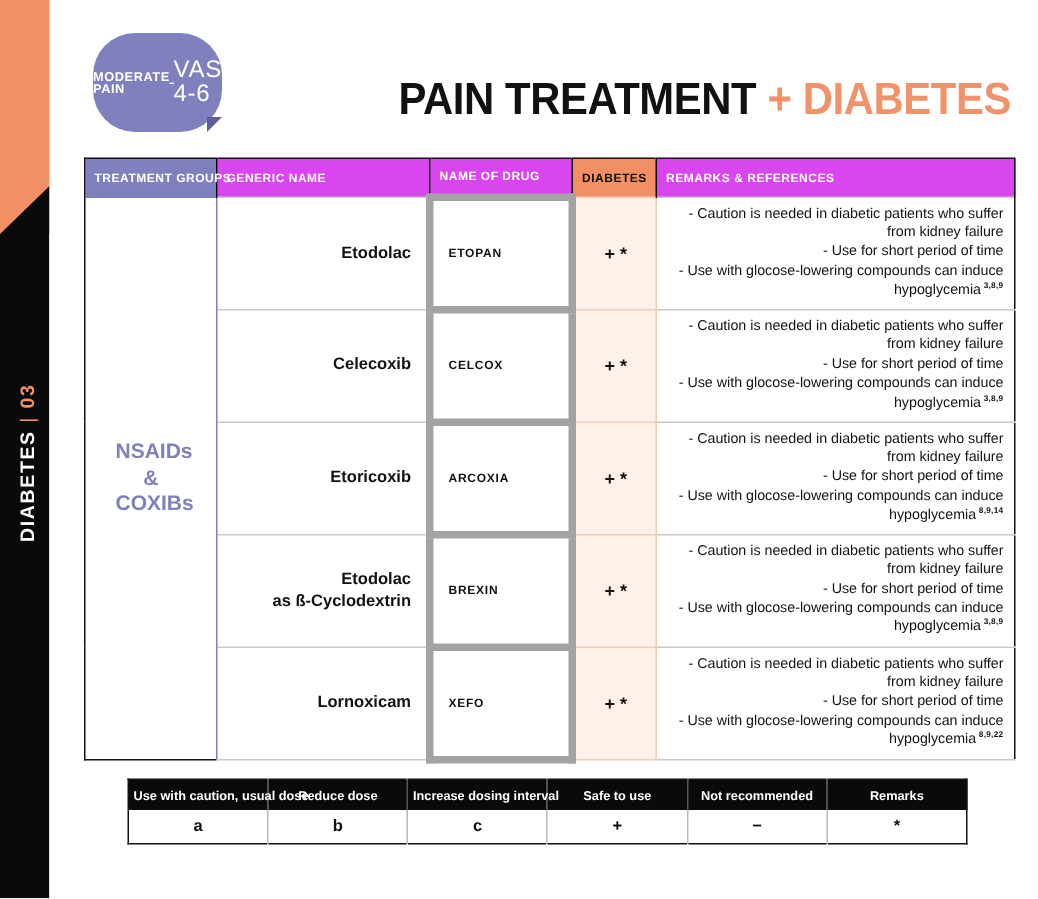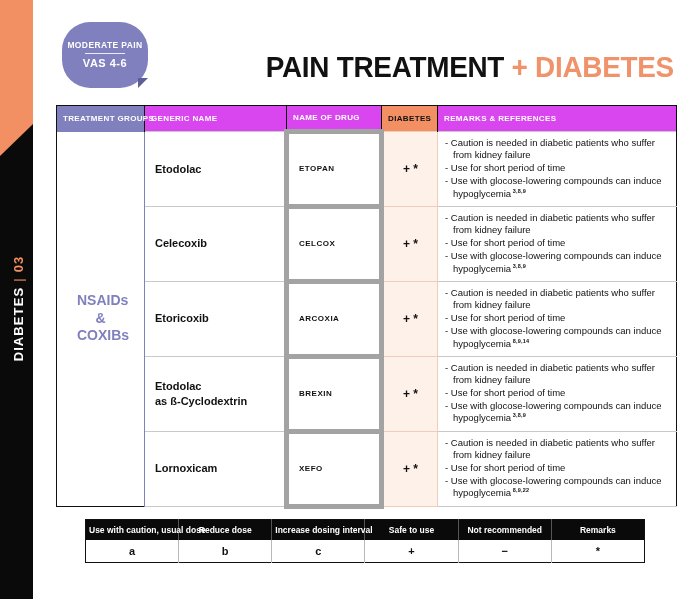--- a/index.html
+++ b/index.html
@@ -22,27 +22,27 @@
     font-size:13px;font-weight:bold;letter-spacing:1.1px;
     color:#ffffff;white-space:nowrap;
   }
   #rail-label .sep{color:#F28F63;font-weight:normal;}
   #rail-label .num{color:#F28F63;}
 
   
   #badge{
     position:absolute;left:62px;top:22px;width:86px;height:66px;
     background:#8180BE;color:#ffffff;
-    display:flex;flex-direction:column;align-items:center;justify-content:center;
+    display:flex;flex-direction:row;align-items:center;justify-content:center;
     clip-path:polygon(0 0,86px 0,86px 56px,76px 66px,0 66px);
     border-radius:28px;
   }
   #badge .b-top{font-size:8.5px;font-weight:bold;letter-spacing:.4px;line-height:1;}
   #badge .b-rule{width:40px;height:1px;background:#ffffff;opacity:.85;margin:4px 0 4px;}
-  #badge .b-bot{font-size:11px;font-weight:bold;letter-spacing:.5px;line-height:1;}
+  #badge .b-bot{font-size:16px;font-weight:normal;letter-spacing:.5px;line-height:1;}
   #badge-fold{
     position:absolute;left:138px;top:78px;width:10px;height:10px;
     background:#5f5e96;clip-path:polygon(0 0,10px 0,0 10px);
   }
 
   
   #title{
     position:absolute;right:18px;top:52px;
     font-size:30px;font-weight:bold;letter-spacing:-0.3px;
     line-height:1;white-space:nowrap;
@@ -76,41 +76,41 @@
 
   td.group-cell{
     border-right:1px solid #8180BE;
     border-left:0;
     color:#8180BE;font-size:14px;font-weight:bold;line-height:1.25;
     text-align:center;vertical-align:middle;padding:20px;
   }
   td.generic-cell{
     border:1px solid #c9c9c9;border-left:0;
     font-size:11px;font-weight:bold;color:#111;
-    padding:6px 10px;vertical-align:middle;line-height:1.35;
+    padding:6px 10px;vertical-align:middle;line-height:1.35;text-align:right;
   }
   td.drug-cell{
     border:5px solid #a3a3a3;
     font-size:8px;font-weight:bold;letter-spacing:.5px;color:#111;
     padding:6px 10px;vertical-align:middle;
   }
   td.diab-cell{
     border:1px solid #f0cdb8;
     background:#FDF1EA;
     font-size:12px;font-weight:bold;color:#111;
     text-align:center;vertical-align:middle;
   }
   td.rem-cell{
     border:1px solid #c9c9c9;border-right:0;
     padding:5px 7px 5px 7px;vertical-align:middle;
   }
   ul.rem-list{list-style:none;margin:0;padding:0;}
   ul.rem-list li{
     font-size:9.5px;color:#111;line-height:1.28;
-    padding-left:8px;text-indent:-8px;margin:0 0 1px 0;
+    padding-left:8px;text-indent:-8px;margin:0 0 1px 0;text-align:right;
   }
   ul.rem-list li:before{content:"- ";}
   sup.refs{font-size:5.5px;font-weight:bold;vertical-align:super;letter-spacing:.2px;}
 
   
   #legend-table{
     position:absolute;left:85px;top:519px;width:560px;
     border-collapse:collapse;table-layout:fixed;
     border:1px solid #111;
   }

